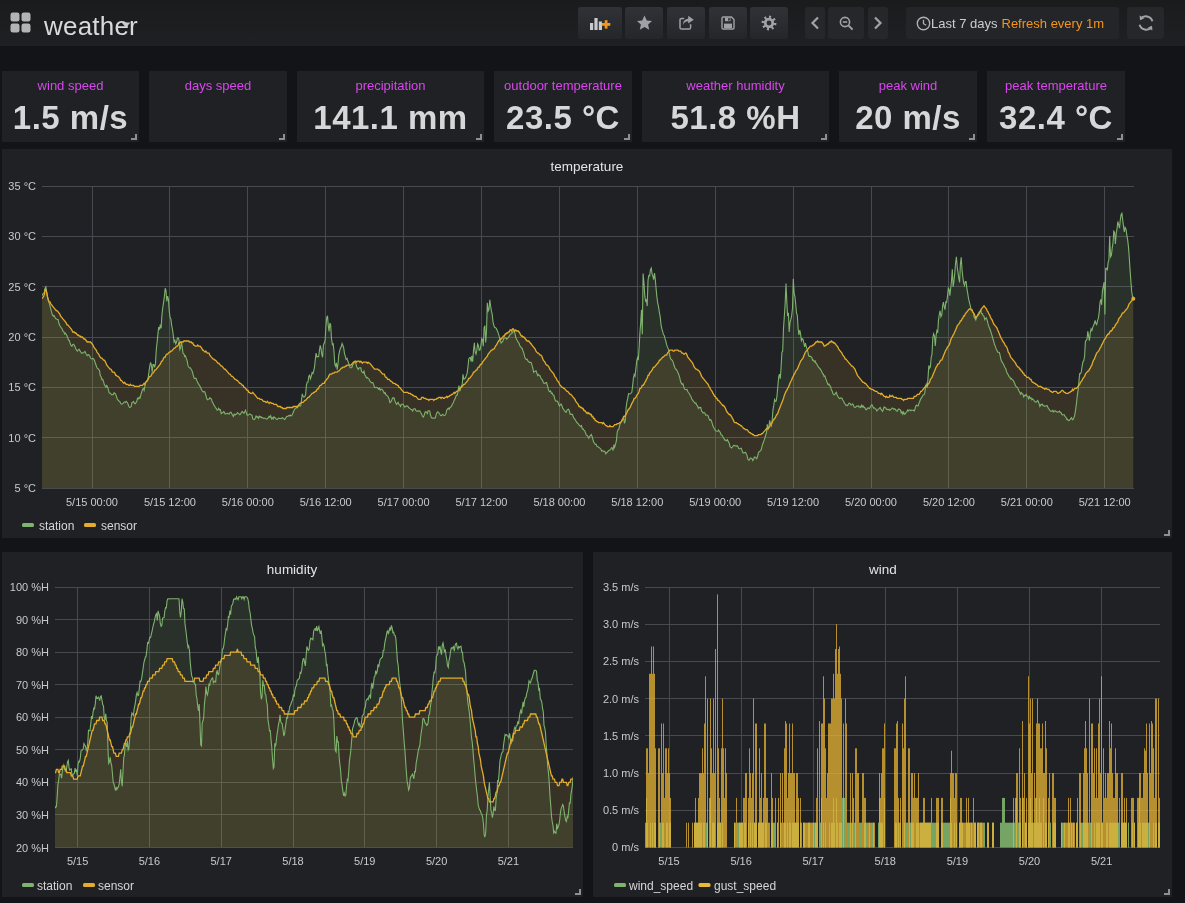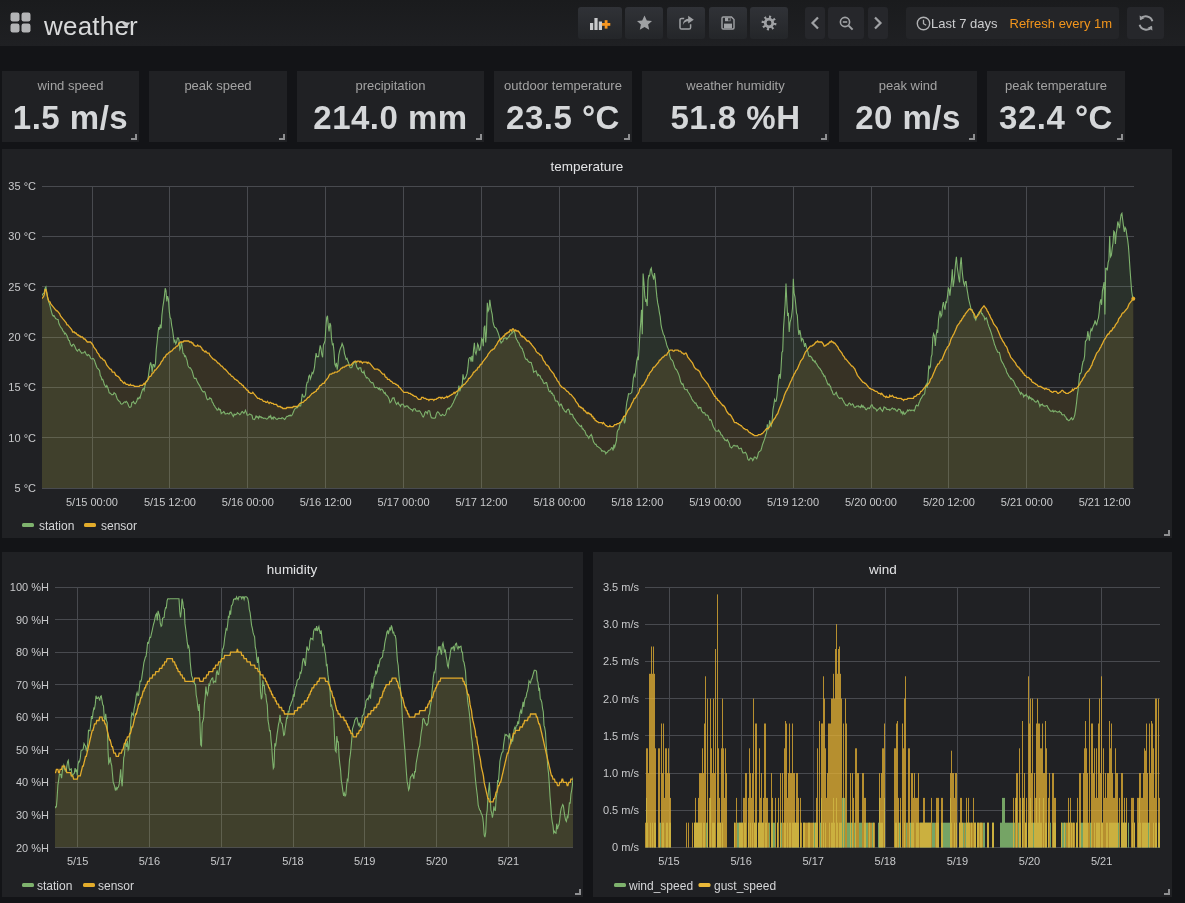--- a/index.html
+++ b/index.html
@@ -5,21 +5,21 @@
 html,body{width:1185px;height:903px;overflow:hidden;background:#131417;font-family:"Liberation Sans",sans-serif}
 .navbar{position:absolute;left:0;top:0;width:1185px;height:46px;background:linear-gradient(180deg,#1a1b1d 0%,#1f2023 100%)}
 .logo{position:absolute;left:10px;top:12px}
 .dtitle{position:absolute;left:44px;top:11px;font-size:26px;color:#d8d9da;letter-spacing:0.2px}
 .caret{position:absolute;left:121px;top:22px}.caret svg{display:block}
 .btn{position:absolute;top:7px;height:32px;border-radius:3px;background:linear-gradient(180deg,#303237,#242629);display:flex;align-items:center;justify-content:center}
 .btnflat{background:#26272b}
 .tp{position:absolute;top:7px;left:906px;width:213px;height:32px;border-radius:3px;background:#242528;display:flex;align-items:center;font-size:13px;color:#cccdcf;white-space:nowrap}
 .tp .orange{color:#f2951c;font-weight:500}
 .panel{position:absolute;background:#202124}
-.stitle{text-align:center;font-size:13px;color:#a3a3a3;padding-top:7px}
+.stitle{text-align:center;font-size:13px;color:#d946ef;padding-top:7px}
 .sval{text-align:center;font-size:33px;font-weight:700;color:#d5d7d9;margin-top:8px;letter-spacing:0.5px;line-height:1}
 .corner{position:absolute;right:2px;bottom:2px;width:6px;height:6px;border-right:2px solid #8e8f91;border-bottom:2px solid #8e8f91}
 </style></head>
 <body>
 <div class="navbar">
   <div class="logo"><svg width="21" height="21" viewBox="0 0 21 21">
         <g fill="#b3b4b6">
           <rect x="0.5" y="0.5" width="9" height="9" rx="2.2"></rect>
           <rect x="11.5" y="0.5" width="9" height="9" rx="2.2"></rect>
           <rect x="0.5" y="11.5" width="9" height="9" rx="2.2"></rect>
@@ -87,43 +87,43 @@
       </svg>
     </div>
   <div class="tp">
       <span style="margin-left:10px;display:flex;align-items:center">
         <svg width="15" height="15" viewBox="0 0 15 15">
           <circle cx="7.5" cy="7.5" r="6.2" fill="none" stroke="#b0b1b3" stroke-width="1.4"></circle>
           <path d="M7.5 3.8v3.9l2.7 1.6" fill="none" stroke="#b0b1b3" stroke-width="1.3"></path>
         </svg>
       </span>
       <span style="">Last 7 days</span>
-      <span class="orange" style="margin-left:12px">Refresh every 1m</span>
+      <span class="orange" style="margin-left:4px">Refresh every 1m</span>
     </div>
   <div class="btn btnflat" style="left:1127px;width:37px">
       <svg width="18" height="16" viewBox="0 0 18 16">
         <path d="M15.4 6.2A6.8 6.8 0 0 0 3.5 3.9" fill="none" stroke="#a0a2a5" stroke-width="2"></path>
         <path d="M2.6 0.4l.4 4.8 4.4-2z" fill="#a0a2a5"></path>
         <path d="M2.6 9.8a6.8 6.8 0 0 0 11.9 2.3" fill="none" stroke="#a0a2a5" stroke-width="2"></path>
         <path d="M15.4 15.6l-.4-4.8-4.4 2z" fill="#a0a2a5"></path>
       </svg>
     </div>
 </div>
 <div class="panel stat" style="left:2px;top:71px;width:137px;height:71px">
 <div class="stitle">wind speed</div>
     <div class="sval">1.5 m/s</div>
     <div class="corner"></div>
   </div>
 <div class="panel stat" style="left:149px;top:71px;width:138px;height:71px">
-<div class="stitle">peak speed</div>
+<div class="stitle">days speed</div>
     <div class="corner"></div>
   </div>
 <div class="panel stat" style="left:297px;top:71px;width:187px;height:71px">
 <div class="stitle">precipitation</div>
-    <div class="sval">214.0 mm</div>
+    <div class="sval">141.1 mm</div>
     <div class="corner"></div>
   </div>
 <div class="panel stat" style="left:494px;top:71px;width:138px;height:71px">
 <div class="stitle">outdoor temperature</div>
     <div class="sval">23.5 °C</div>
     <div class="corner"></div>
   </div>
 <div class="panel stat" style="left:642px;top:71px;width:187px;height:71px">
 <div class="stitle">weather humidity</div>
     <div class="sval">51.8 %H</div>

